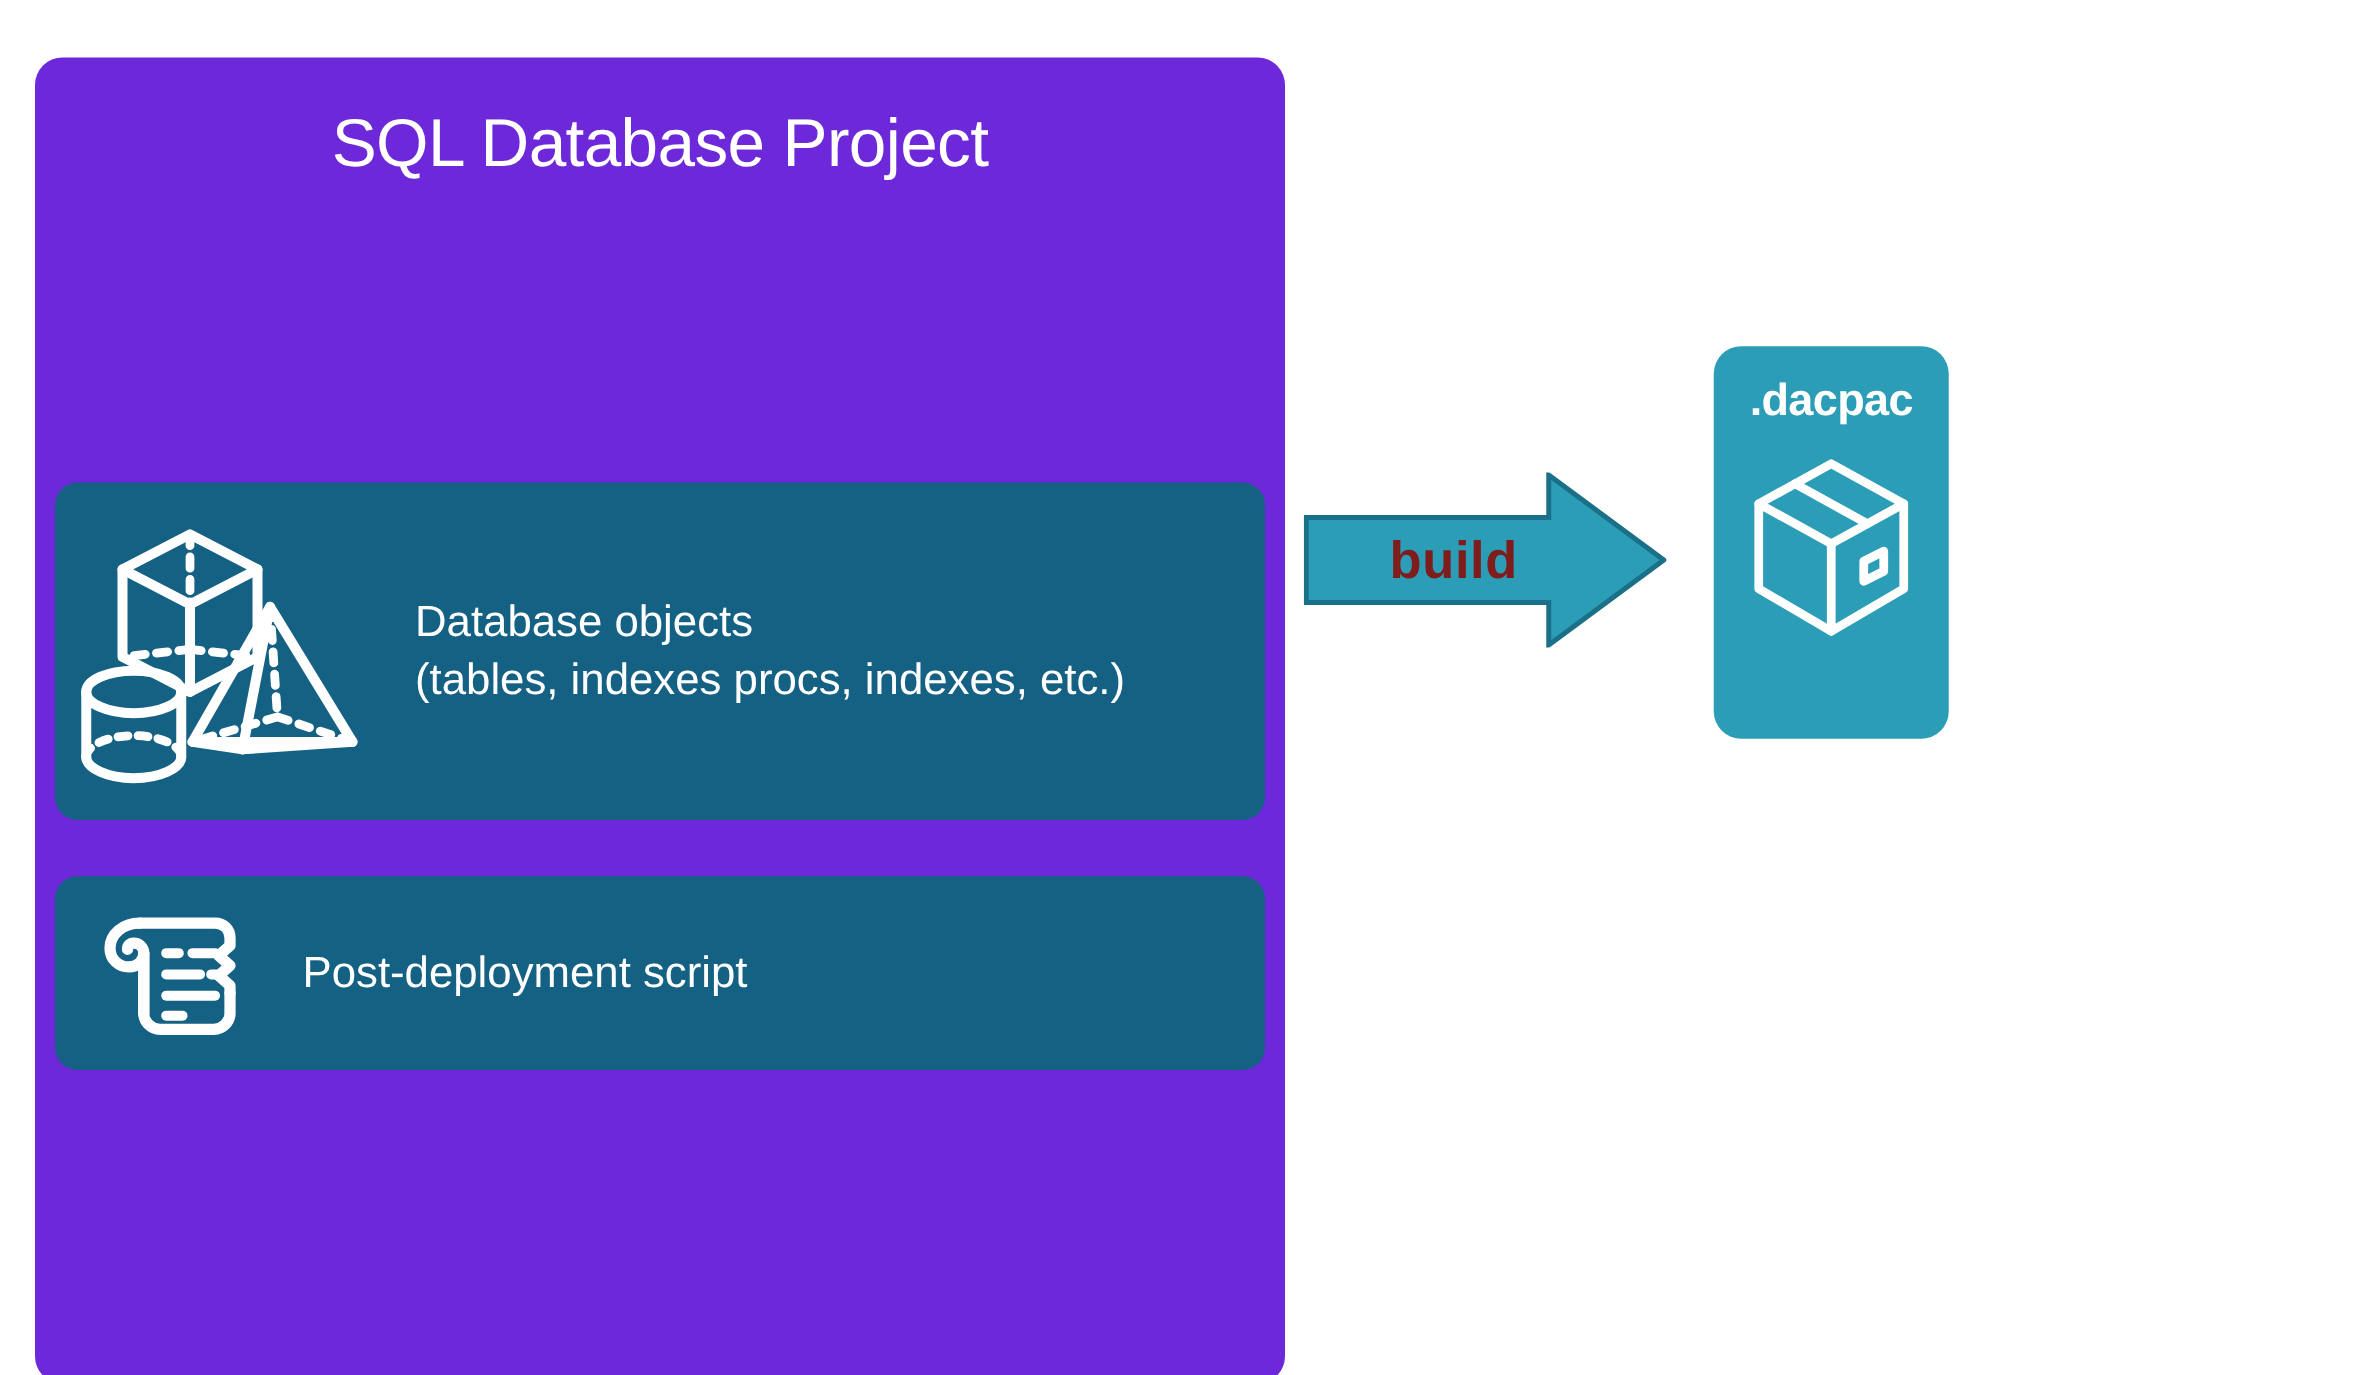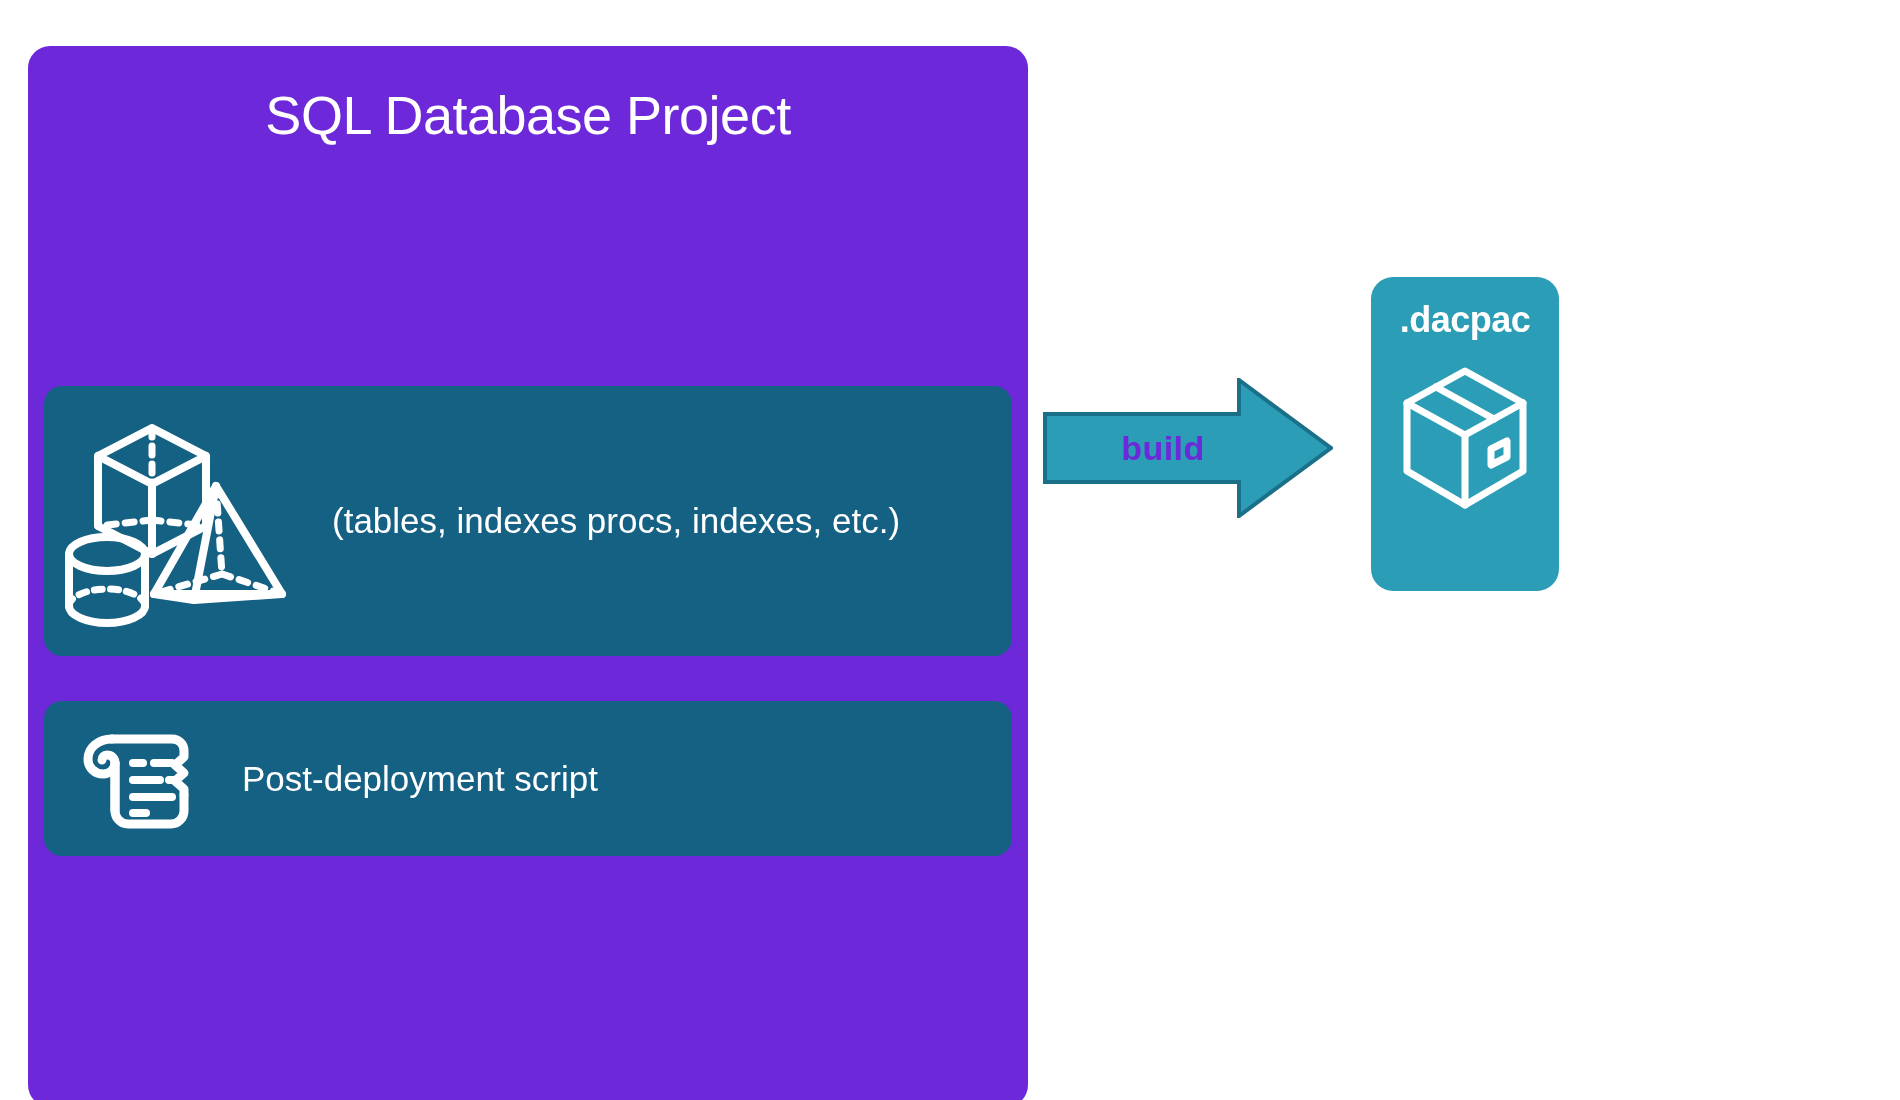--- a/index.html
+++ b/index.html
@@ -72,22 +72,22 @@
   .build-arrow{
     position:absolute;
     left:1043px;top:378px;
     width:290px;height:140px;
   }
   .build-label{
     position:absolute;
     left:1043px;top:378px;
     width:240px;height:140px;
     display:flex;align-items:center;justify-content:center;
-    color:#6d28d9;
-    font-size:34px;
+    color:#7f1d1d;
+    font-size:42px;
     font-weight:bold;
     letter-spacing:0.5px;
     pointer-events:none;
   }
 
   
   .dacpac-card{
     position:absolute;
     left:1345px;top:277px;
     width:188px;height:314px;
@@ -162,20 +162,21 @@
             <path d="M5 22 L5 74"></path>
             <path d="M81 22 L81 74"></path>
 
             <path d="M5 74 C5 83 22 91 43 91 C64 91 81 83 81 74"></path>
 
             <path d="M5 74 C5 65 22 57 43 57 C64 57 81 65 81 74" stroke-dasharray="8 8" stroke-width="7"></path>
           </g>
         </svg>
       </div>
       <div class="panel-text">
+        <div>Database objects</div>
         <div>(tables, indexes procs, indexes, etc.)</div>
       </div>
     </div>
 
     <div class="panel p3">
       <div class="panel-icon">
         <svg width="118" height="112" viewBox="0 0 118 112" fill="none" stroke="#ffffff" stroke-width="9" stroke-linecap="round" stroke-linejoin="round">
           <path d="M36 18 C22 18 12 27 12 38 C12 47 19 53 27 53 C34 53 39 48 39 42 C39 37 35 34 31 34 C28 34 26 36 26 39"></path>
           <path d="M36 18 H96 C103 18 108 23 108 30 L108 36 L99 44 L108 52 L99 60 L108 68 L108 74"></path>
           <path d="M39 42 V90 C39 97 45 103 52 103 H95 C102 103 108 97 108 90 V74"></path>

